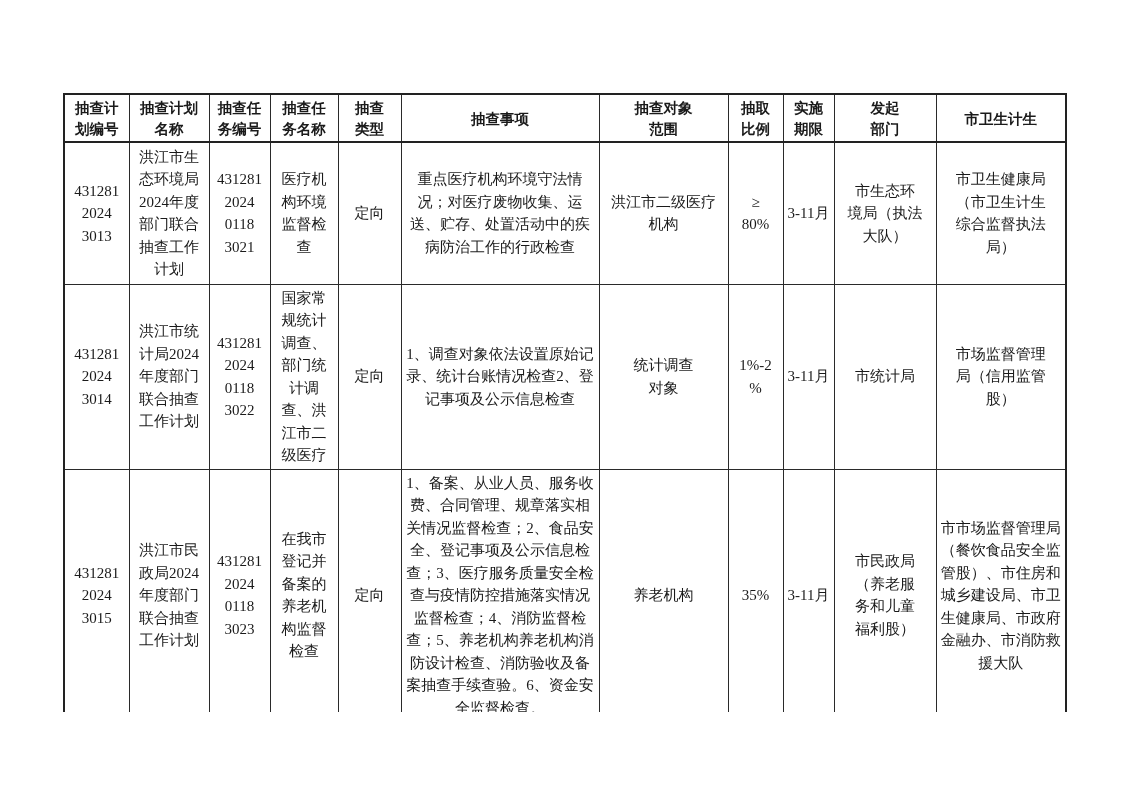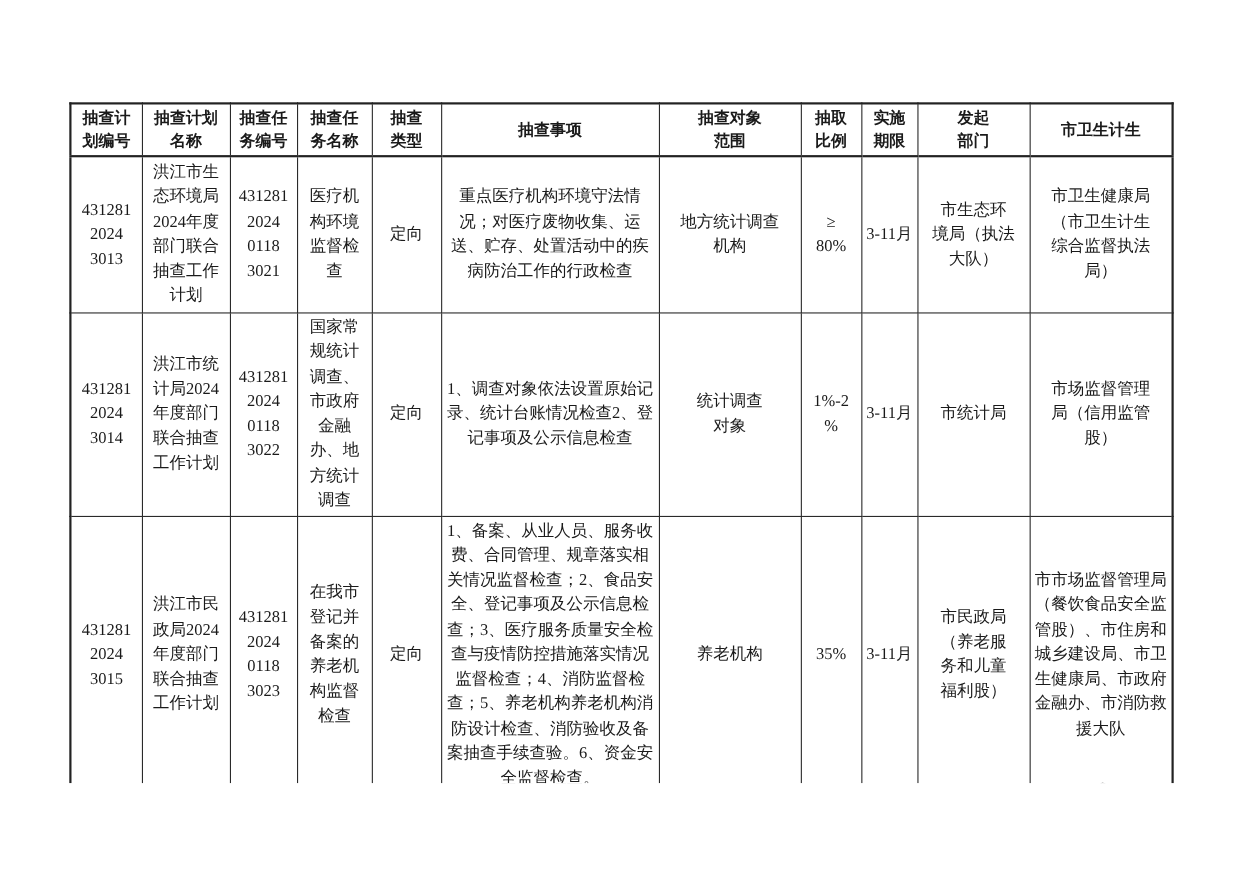--- a/index.html
+++ b/index.html
@@ -124,21 +124,21 @@
 2024
 3013</td>
         <td class="name-cell">洪江市生态环境局2024年度部门联合抽查工作计划</td>
         <td class="pre">431281
 2024
 0118
 3021</td>
         <td class="name-cell">医疗机构环境监督检查</td>
         <td>定向</td>
         <td class="items">重点医疗机构环境守法情况；对医疗废物收集、运送、贮存、处置活动中的疾病防治工作的行政检查</td>
-        <td class="pre">地方统计调查
+        <td class="pre">洪江市二级医疗
 机构</td>
         <td class="pre">≥
 80%</td>
         <td>3-11月</td>
         <td class="pre">市生态环
 境局（执法
 大队）</td>
         <td class="pre">市卫生健康局
 （市卫生计生
 综合监督执法
@@ -146,21 +146,21 @@
       </tr>
       <tr class="r2">
         <td class="pre">431281
 2024
 3014</td>
         <td class="name-cell">洪江市统计局2024年度部门联合抽查工作计划</td>
         <td class="pre">431281
 2024
 0118
 3022</td>
-        <td class="name-cell">国家常规统计调查、市政府金融办、地方统计调查</td>
+        <td class="name-cell">国家常规统计调查、部门统计调查、洪江市二级医疗</td>
         <td>定向</td>
         <td class="items">1、调查对象依法设置原始记录、统计台账情况检查2、登记事项及公示信息检查</td>
         <td class="pre">统计调查
 对象</td>
         <td class="pre">1%-2
 %</td>
         <td>3-11月</td>
         <td class="pre">市统计局</td>
         <td class="pre">市场监督管理
 局（信用监管

